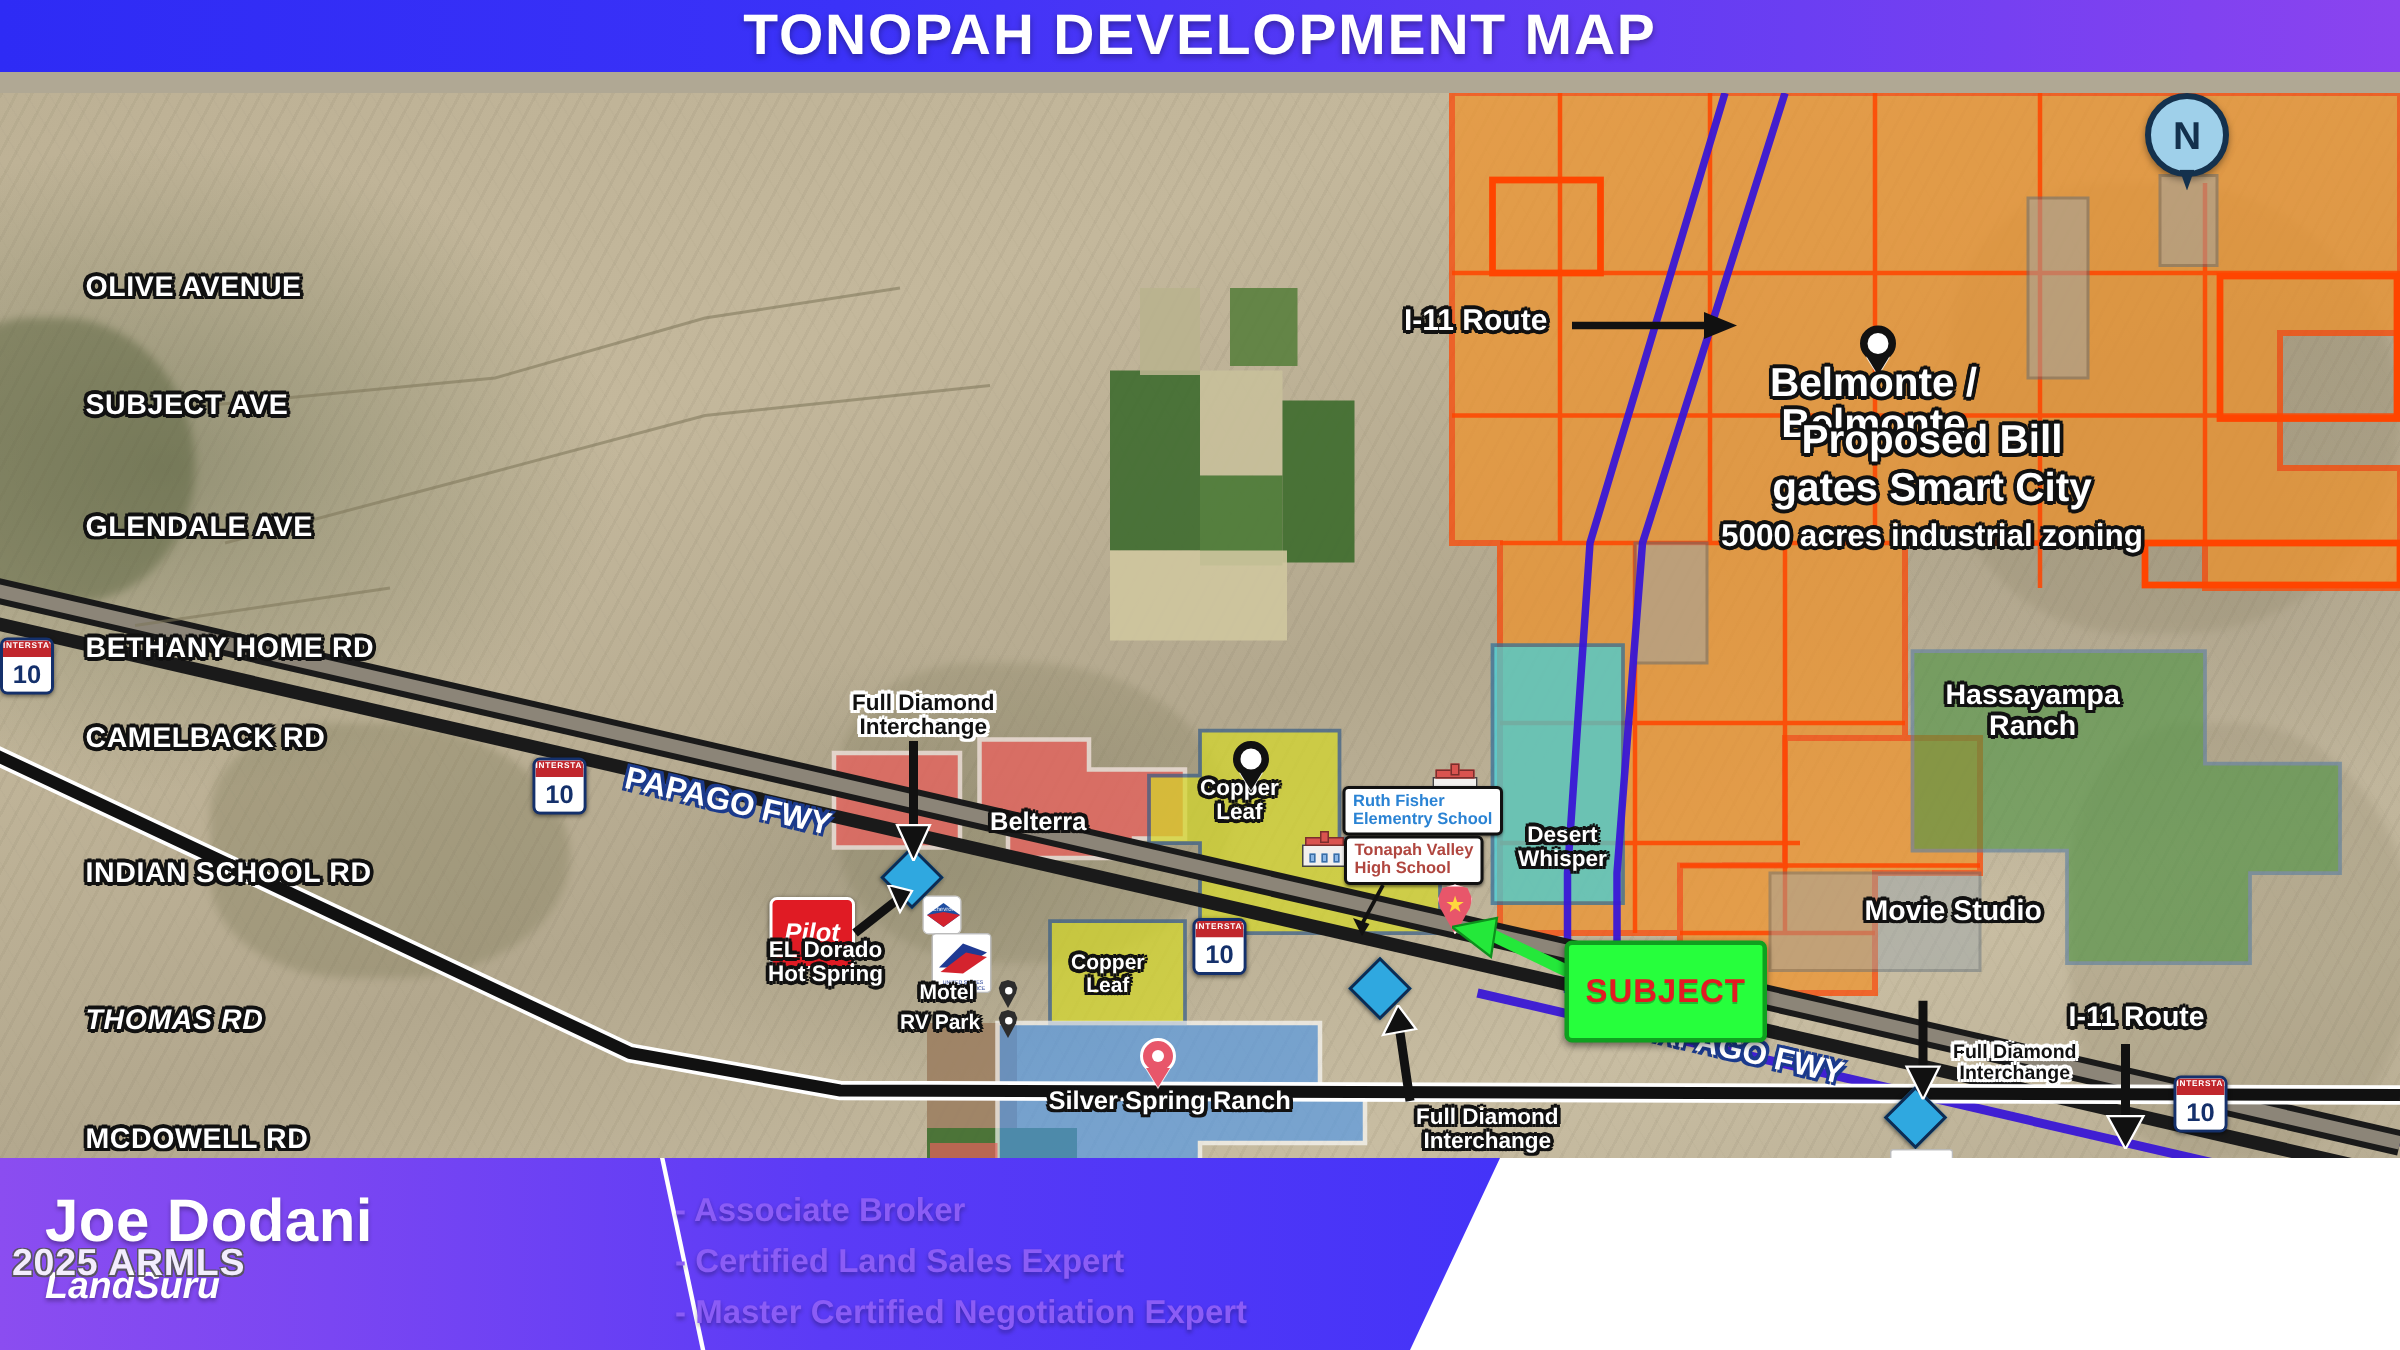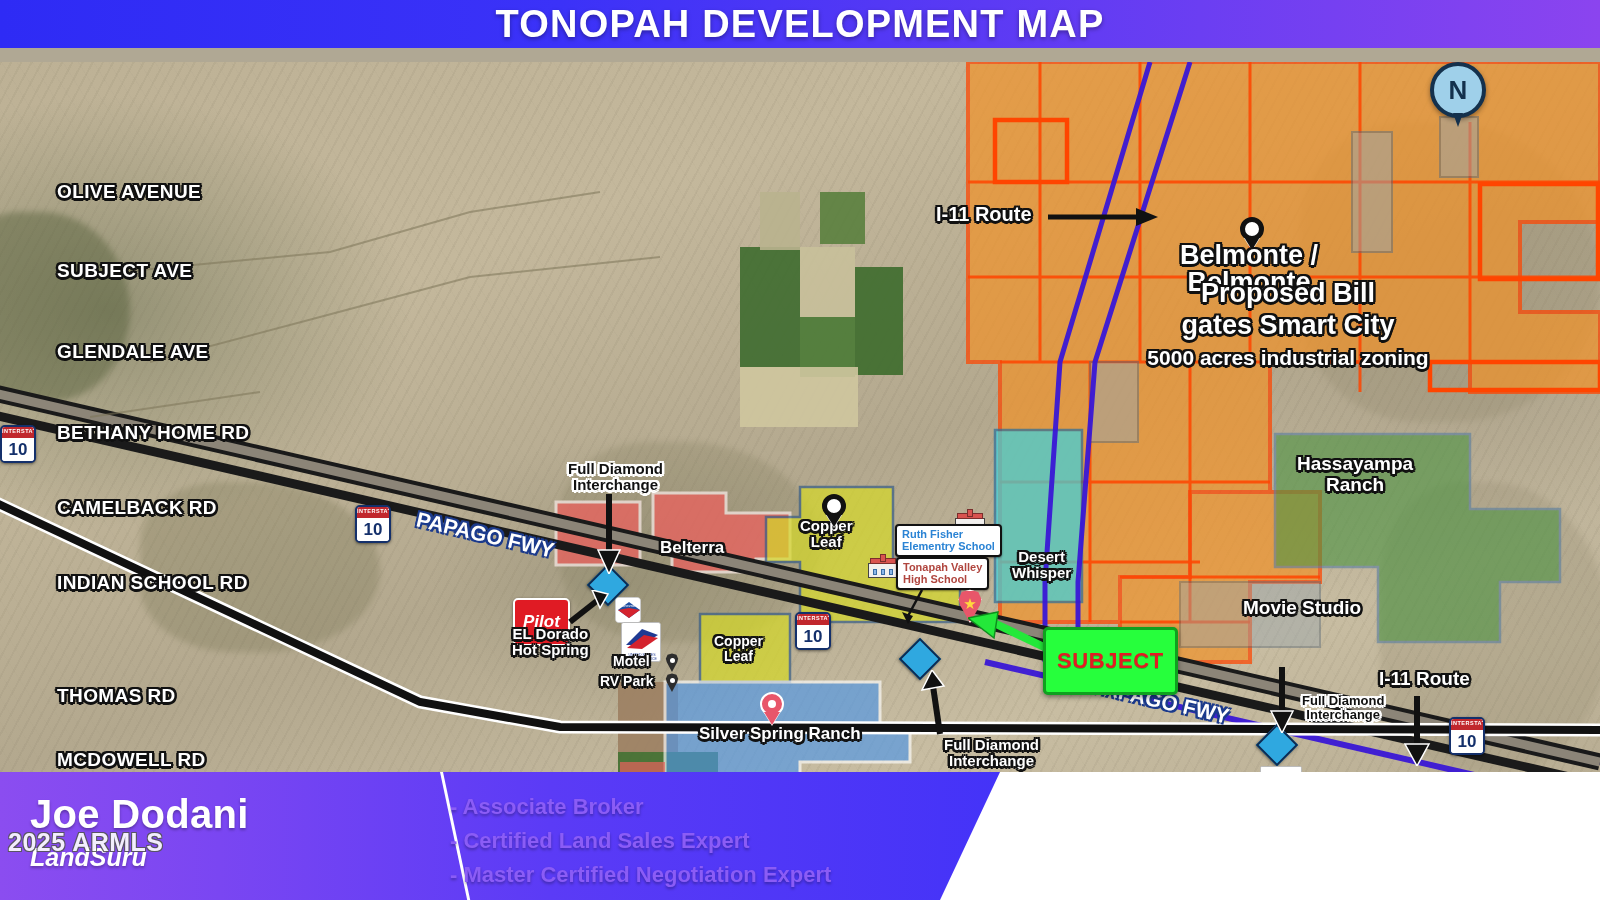--- a/index.html
+++ b/index.html
@@ -337,23 +337,23 @@
         <path d="M150,300 L320,255 L470,215 L660,195"></path>
         <path d="M90,355 L260,330"></path>
       </g>
     </svg>
 
     <div>
       <div class="mlabel street" style="left:57px;top:120px;">OLIVE AVENUE</div>
       <div class="mlabel street" style="left:57px;top:199px;">SUBJECT AVE</div>
       <div class="mlabel street" style="left:57px;top:280px;">GLENDALE AVE</div>
       <div class="mlabel street" style="left:57px;top:361px;">BETHANY HOME RD</div>
-      <div class="mlabel street" style="left:57px;top:436px;">CAMELBACK RD</div>
+      <div class="mlabel street" style="left:57px;top:421px;">CAMELBACK RD</div>
       <div class="mlabel street" style="left:57px;top:511px;">INDIAN SCHOOL RD</div>
-      <div class="mlabel street" style="left:57px;top:624px;">THOMAS RD</div>
+      <div class="mlabel street" style="left:57px;top:609px;font-style:italic;">THOMAS RD</div>
       <div class="mlabel street" style="left:57px;top:688px;">MCDOWELL RD</div>
     </div>
 
     <div class="mlabel" style="left:415px;top:462px;font-size:21px;color:#fff;transform:rotate(13deg);
                 text-shadow:-2px -2px 0 #1b3a8c,2px -2px 0 #1b3a8c,-2px 2px 0 #1b3a8c,2px 2px 0 #1b3a8c;">PAPAGO FWY</div>
     <div class="mlabel" style="left:1090px;top:628px;font-size:21px;color:#fff;transform:rotate(13deg);
                 text-shadow:-2px -2px 0 #1b3a8c,2px -2px 0 #1b3a8c,-2px 2px 0 #1b3a8c,2px 2px 0 #1b3a8c;">PAPAGO FWY</div>
 
     <div class="shield" style="left:0px;top:363px;">
       <div class="top"></div>

